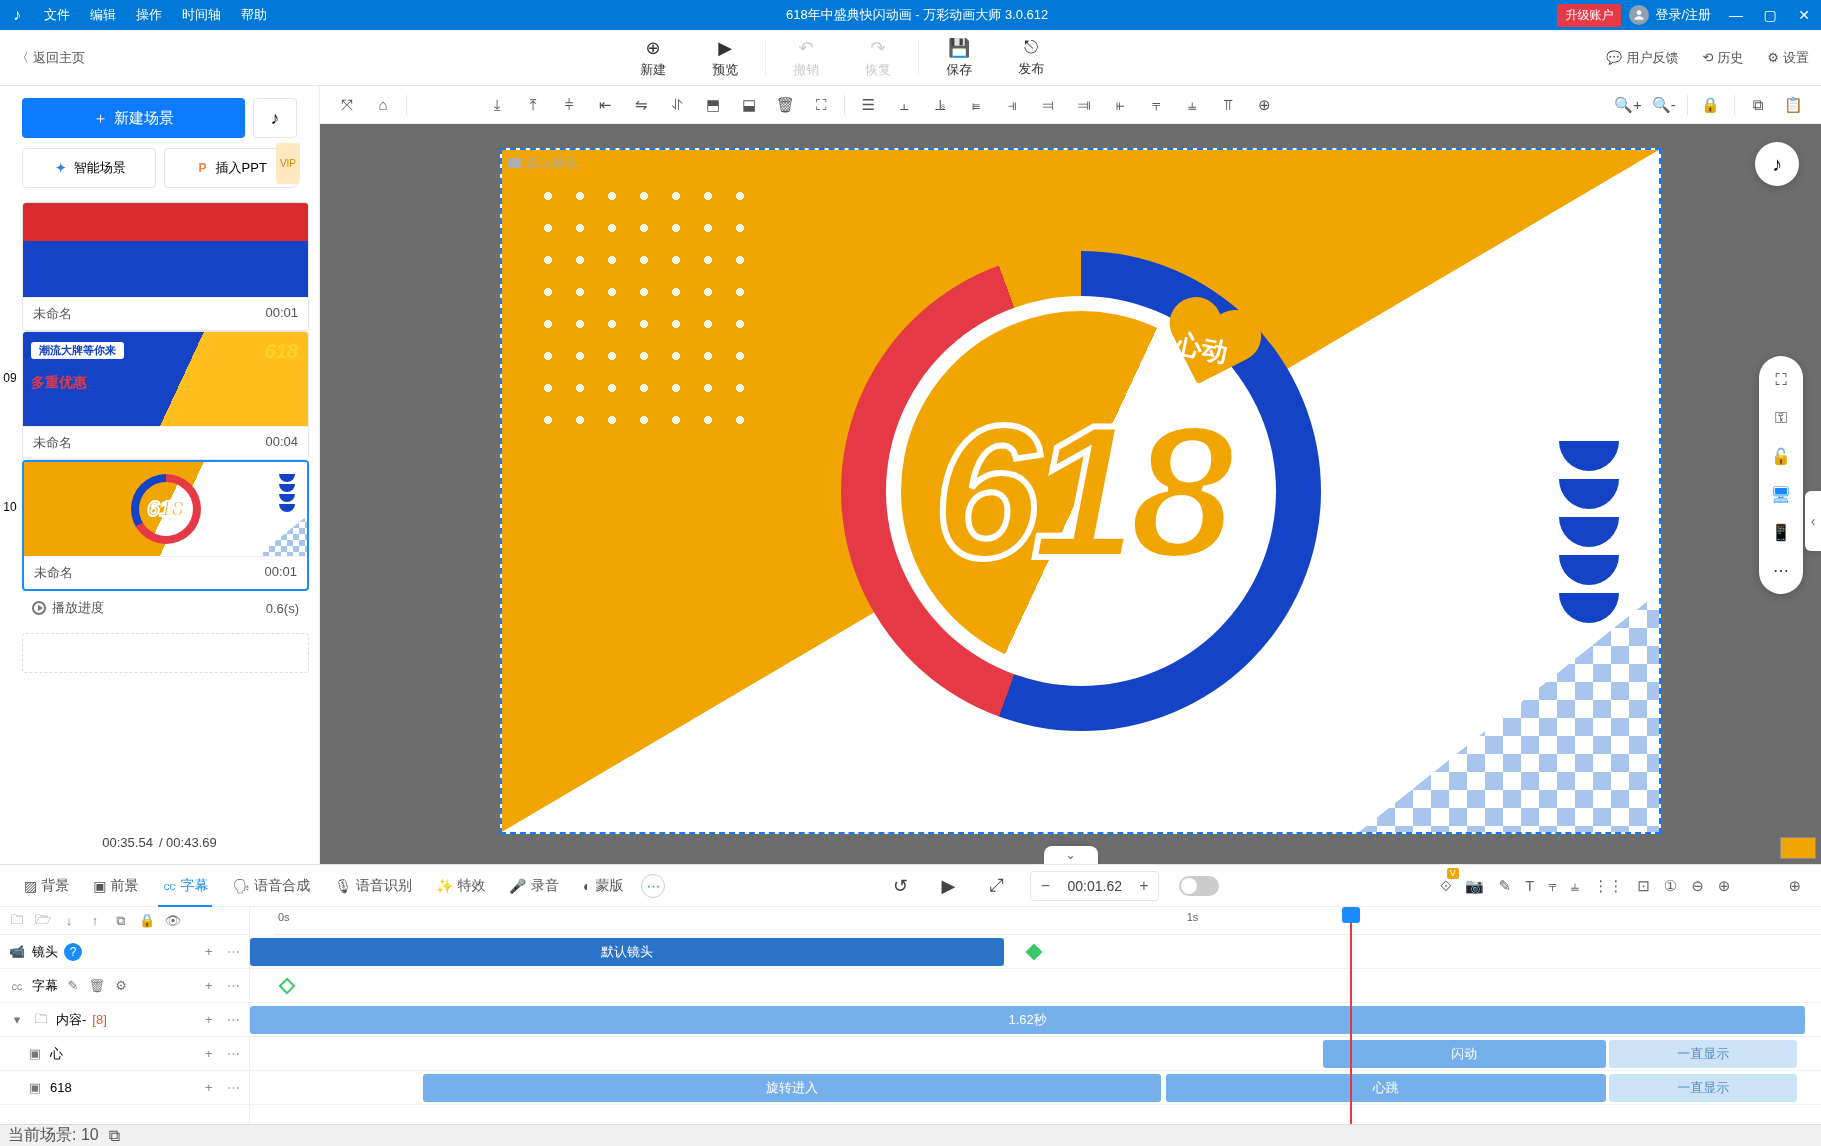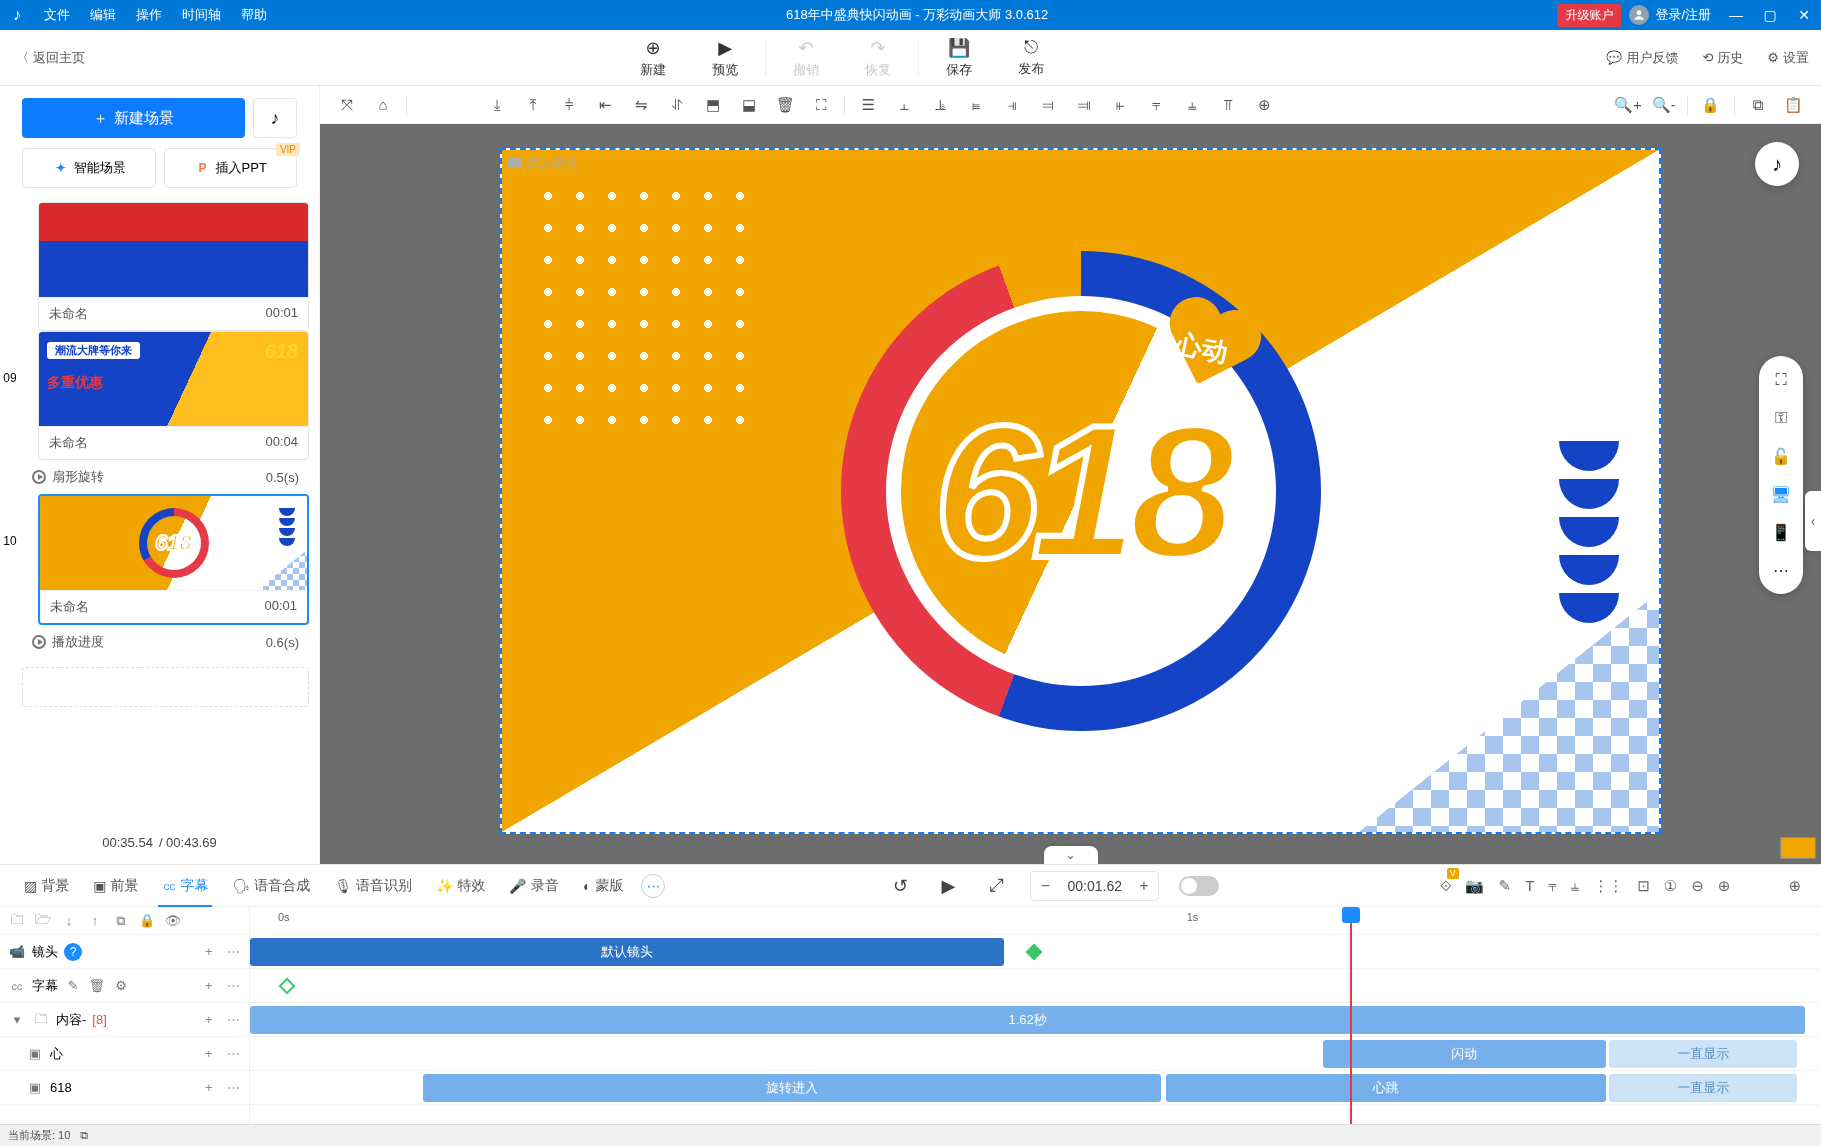--- a/index.html
+++ b/index.html
@@ -31,25 +31,25 @@
     
     .scenes { width: 320px; border-right: 1px solid #eee; display: flex; flex-direction: column; background: #fff; padding: 12px 0; overflow: hidden; }
     .scenes .btn-row { display: flex; gap: 8px; padding: 0 22px; margin-bottom: 10px; align-items: center; }
     .new-scene-btn { flex: 1; background: #0c7bff; color: #fff; height: 40px; border-radius: 4px; font-size: 15px; display: flex; align-items: center; justify-content: center; gap: 6px; cursor: pointer; }
     .music-btn { width: 44px; height: 40px; border: 1px solid #e5e5e5; border-radius: 4px; display: flex; align-items: center; justify-content: center; cursor: pointer; font-size: 18px; }
     .ai-row { display: flex; gap: 8px; padding: 0 22px; margin-bottom: 14px; }
     .ai-btn { flex: 1; height: 40px; border: 1px solid #e5e5e5; border-radius: 4px; display: flex; align-items: center; justify-content: center; font-size: 13px; gap: 4px; cursor: pointer; position: relative; }
     .ai-ic { width: 18px; height: 18px; border-radius: 3px; display: inline-flex; align-items: center; justify-content: center; font-size: 12px; font-weight: bold; }
     .ai-ic.blue { color: #2e7cf6; }
     .ai-ic.orange { color: #f57d3e; }
-    .vip-badge { position: absolute; top: -6px; right: -4px; background: #ffe7c2; color: #d78b00; font-size: 10px; padding: 1px 4px; border-radius: 3px; }
+    .vip-badge { position: absolute; top: -6px; right: -4px; background: #ffe7c2; color: #d78b00; font-size: 10px; padding: 15px 4px; border-radius: 3px; }
     
     .scene-list { flex: 1; overflow-y: auto; padding: 0 10px 0 22px; }
     .scene-idx { position: absolute; left: -22px; top: 40px; font-size: 12px; color: #000000; width: 20px; text-align: center; }
-    .scene-card { border: 1px solid #e5e5e5; border-radius: 4px; overflow: hidden; background: #fff; position: relative; margin-left: 16px; }
+    .scene-card { border: 1px solid #e5e5e5; border-radius: 4px; overflow: hidden; background: #fff; position: relative; margin-left: 0; }
     .scene-card.selected { border: 2px solid #1a8cff; }
     .thumb { height: 94px; display: flex; align-items: center; justify-content: center; font-size: 34px; font-weight: 800; position: relative; overflow: hidden; }
     .thumb.red-blue { background: linear-gradient(180deg,#d92b2b 40%,#1543c6 40%); color: #fff; font-size: 14px; }
     .thumb.blue-yellow { background: linear-gradient(115deg,#1543c6 55%,#ffbf1e 55%); }
     .thumb.yellow-white { background: linear-gradient(115deg,#f0a500 55%, #fff 55%); color: #f0a500; }
     .scene-meta { display: flex; justify-content: space-between; padding: 7px 10px; font-size: 13px; color: #555; border-top: 1px solid #f0f0f0; }
     .scene-trans { display: flex; justify-content: space-between; align-items: center; padding: 8px 10px; font-size: 13px; color: #555; }
     .scene-trans .play-ic { width: 14px; height: 14px; border: 2px solid #777; border-radius: 50%; display: inline-flex; align-items: center; justify-content: center; margin-right: 6px; position: relative; }
     .scene-trans .play-ic:after { content: ""; position: absolute; left: 4px; border-left: 5px solid #777; border-top: 3px solid transparent; border-bottom: 3px solid transparent; }
     .scene-wrap { position: relative; }
@@ -143,21 +143,21 @@
     .track { height: 34px; position: relative; border-bottom: 1px solid #f2f2f2; }
     .clip { position: absolute; top: 3px; height: 28px; border-radius: 3px; color: #fff; font-size: 13px; display: flex; align-items: center; justify-content: center; }
     .clip.dark { background: #2a73c7; }
     .clip.light { background: #75b0ec; }
     .clip.pale { background: #cde3f7; color: #5a8fc6; }
     .diamond { position: absolute; top: 11px; width: 12px; height: 12px; transform: rotate(45deg); }
     .diamond.green { background: #3ac769; }
     .diamond.hollow { border: 2px solid #3ac769; background: #fff; }
     
     
-    .status-bar { height: 22px; background: #f0f0f0; border-top: 1px solid #ddd; display: flex; align-items: center; font-size: 11px; color: #555; padding: 0 8px; gap: 10px; }
+    .status-bar { height: 22px; background: #f0f0f0; border-top: 1px solid #ddd; display: flex; align-items: center; font-size: 16px; color: #555; padding: 0 8px; gap: 10px; }
     .status-bar .sp { flex: 1; }
   </style>
 </head>
 <body>
 
 <div class="title-bar">
   <div class="logo">♪</div>
   <div class="menu-item">文件</div>
   <div class="menu-item">编辑</div>
   <div class="menu-item">操作</div>
@@ -262,27 +262,20 @@
           <div class="thumb blue-yellow">
             <div style="position:absolute;top:10px;left:8px;background:#fff;color:#1543c6;padding:1px 8px;font-size:11px;border-radius:3px;font-weight:600">潮流大牌等你来</div>
             <div style="position:absolute;top:8px;right:10px;color:#ffd426;font-size:20px;font-weight:900;font-style:italic">618</div>
             <div style="position:absolute;top:42px;left:8px;color:#e63946;font-size:14px;font-weight:700">多重优惠 <span style="color:#1543c6">惊喜不断</span></div>
           </div>
           <div class="scene-meta">
               <span>未命名</span>
               <span>00:04</span>
             </div>
         </div>
-        <div class="scene-trans">
-            <span style="display:flex;align-items:center">
-              <span class="play-ic"></span>
-              <span>扇形旋转</span>
-            </span>
-            <span>0.5(s)</span>
-          </div>
       </div>
 
       <div class="scene-wrap">
         <div class="scene-idx">10</div>
         <div class="scene-card selected">
           <div class="thumb yellow-white">
             <div style="position:absolute;width:70px;height:70px;border-radius:50%;background:conic-gradient(#e63946 0 240deg,#1543c6 240deg 360deg);left:50%;top:50%;transform:translate(-50%,-50%)">
               <div style="position:absolute;inset:8px;border-radius:50%;background:linear-gradient(115deg,#f0a500 50%,#fff 50%);display:flex;align-items:center;justify-content:center;font-size:22px;font-weight:900;color:#f0a500;-webkit-text-stroke:2px #fff;font-style:italic">618</div>
             </div>
             <div style="position:absolute;right:12px;top:12px;display:flex;flex-direction:column;gap:2px">

